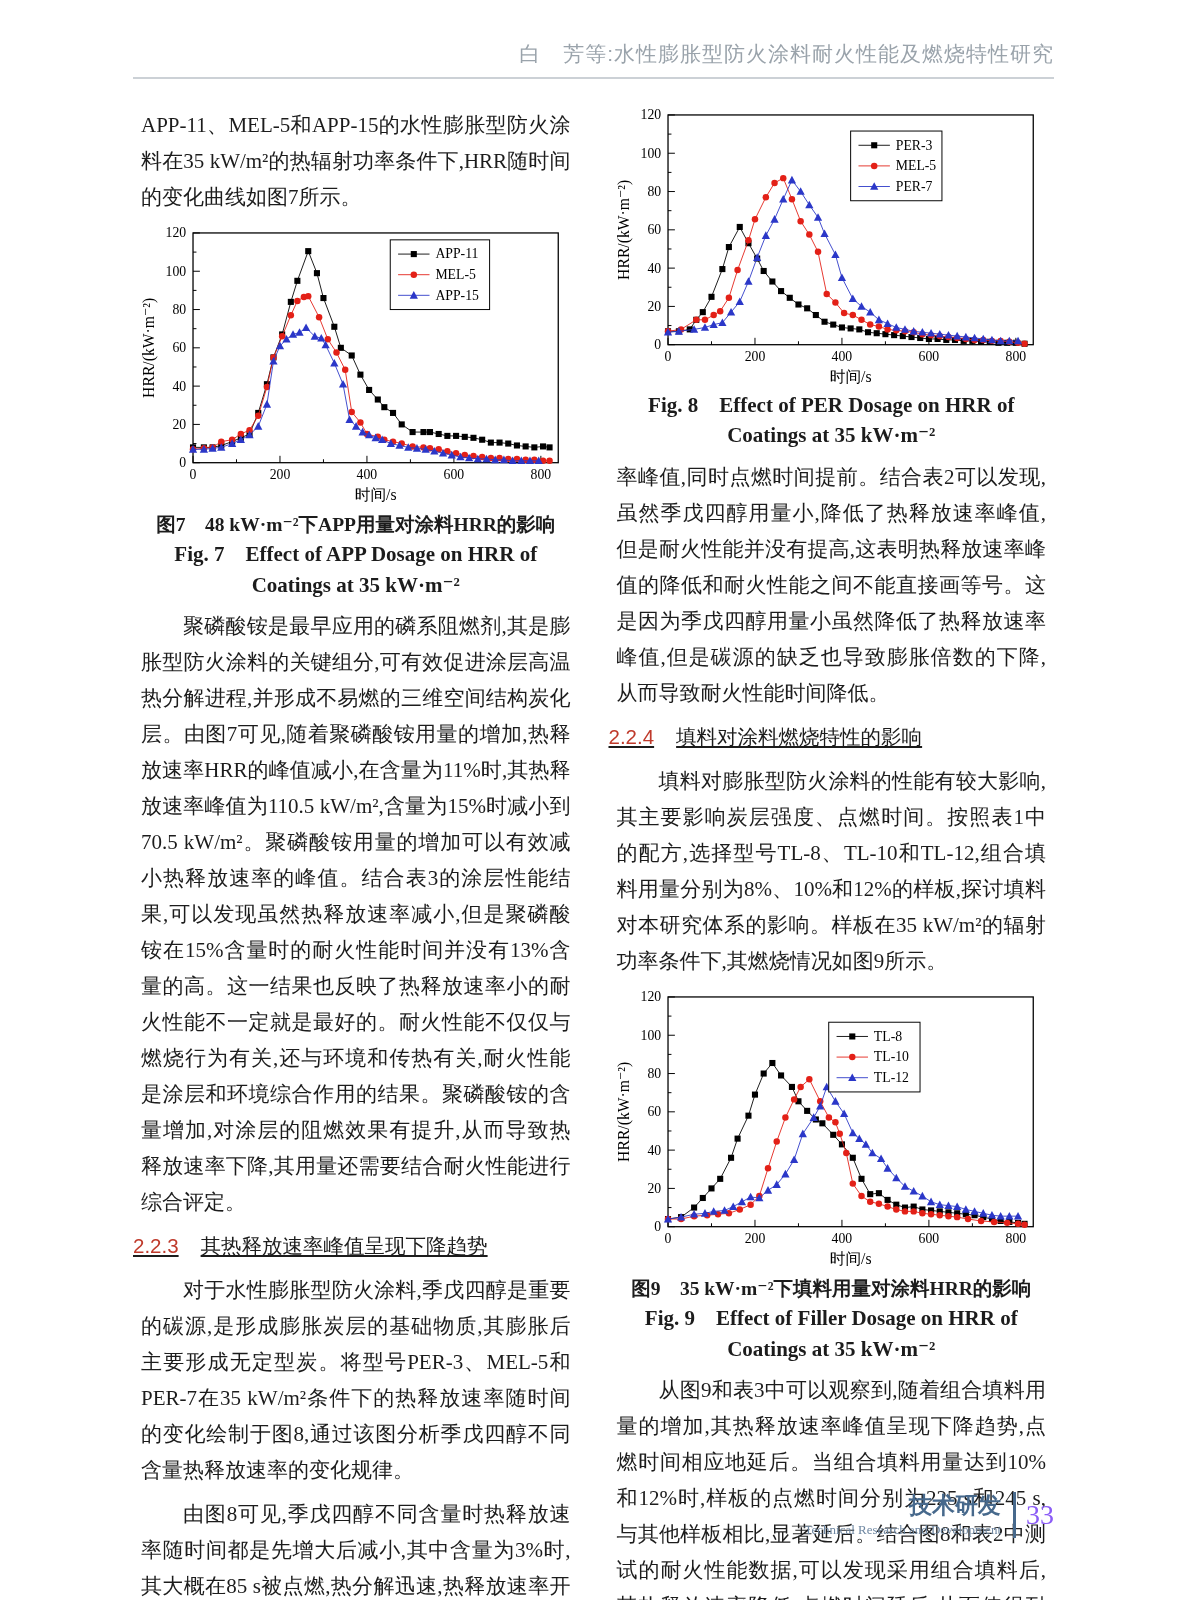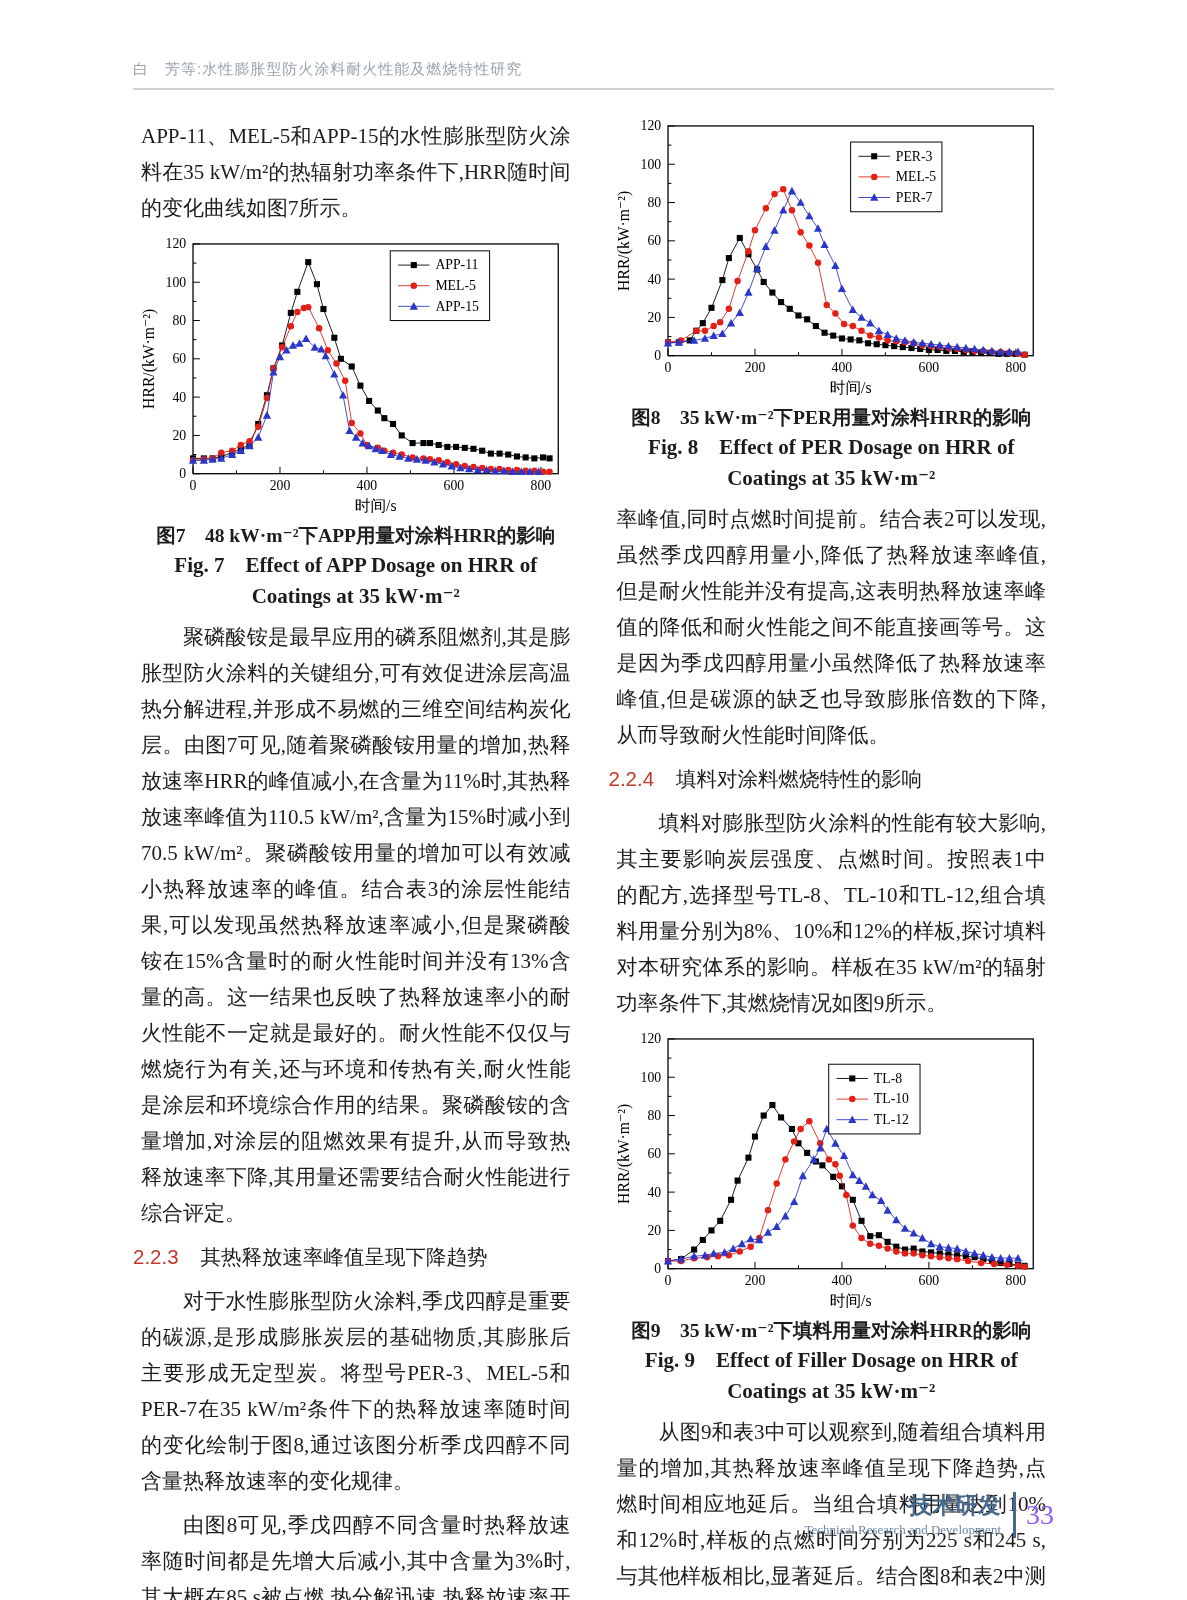--- a/index.html
+++ b/index.html
@@ -9,24 +9,24 @@
     margin:0 auto;
     background:#ffffff;
     overflow:hidden;
     font-family:"Liberation Serif","DejaVu Serif",serif;
     color:#1c1c1c;
   }
   .content{
     position:absolute;left:133px;top:0;width:921px;
   }
   .running-head{
-    margin-top:60px;
-    text-align:left;
+    margin-top:40px;
+    text-align:right;
     font-family:"Liberation Sans","DejaVu Sans",sans-serif;
-    font-size:15px;
+    font-size:21px;
     color:#9aa3ab;
     letter-spacing:1px;
   }
   .head-rule{
     margin-top:9px;
     border:none;
     border-top:2px solid #ccd1d6;
     height:0;
   }
   .columns{
@@ -40,20 +40,21 @@
     font-size:21px;
     line-height:36px;
     text-align:justify;
   }
   p.indent{text-indent:2em;}
   .sec-heading{
     margin:2px 0;
     font-family:"Liberation Sans","DejaVu Sans",sans-serif;
     font-size:20.5px;
     line-height:36px;
+    text-decoration:underline;
   }
   .sec-heading .sec-num{color:#bf3a2b;margin-right:22px;}
   .sec-heading .sec-title{color:#1c1c1c;}
   figure{margin:6px 0 8px 0;text-align:center;}
   figure svg{display:block;margin:0 auto;}
   .cap-zh{
     margin-top:2px;
     font-size:19.5px;
     font-weight:bold;
     line-height:1.5;
@@ -470,21 +471,20 @@
               <rect x="260.9" y="37.78" width="6.2" height="6.2" fill="#000000"></rect>
               <text x="286" y="45.38" font-family="Liberation Serif, DejaVu Serif, serif" font-size="14">PER-3</text>
               <line x1="248" y1="61.879999999999995" x2="280" y2="61.879999999999995" stroke="#e32017" stroke-width="0.9"></line>
               <circle cx="264" cy="61.879999999999995" r="3.3" fill="#e32017"></circle>
               <text x="286" y="66.38" font-family="Liberation Serif, DejaVu Serif, serif" font-size="14">MEL-5</text>
               <line x1="248" y1="82.88" x2="280" y2="82.88" stroke="#2b37c8" stroke-width="0.9"></line>
               <path d="M 264 78.58 L 268.2 86.28 L 259.8 86.28 Z" fill="#2b37c8"></path>
               <text x="286" y="87.38" font-family="Liberation Serif, DejaVu Serif, serif" font-size="14">PER-7</text>
             </svg>
           <figcaption>
-            <div class="cap-zh">图8　35 kW·m⁻²下PER用量对涂料HRR的影响</div>
             <div class="cap-en">Fig. 8　Effect of PER Dosage on HRR of Coatings at 35 kW·m⁻²</div>
           </figcaption>
         </figure>
 
         <p class="body">率峰值,同时点燃时间提前。结合表2可以发现,虽然季戊四醇用量小,降低了热释放速率峰值,但是耐火性能并没有提高,这表明热释放速率峰值的降低和耐火性能之间不能直接画等号。这是因为季戊四醇用量小虽然降低了热释放速率峰值,但是碳源的缺乏也导致膨胀倍数的下降,从而导致耐火性能时间降低。</p>
 
         <p class="sec-heading">
           <span class="sec-num">2.2.4</span><span class="sec-title">填料对涂料燃烧特性的影响</span>
         </p>
 

